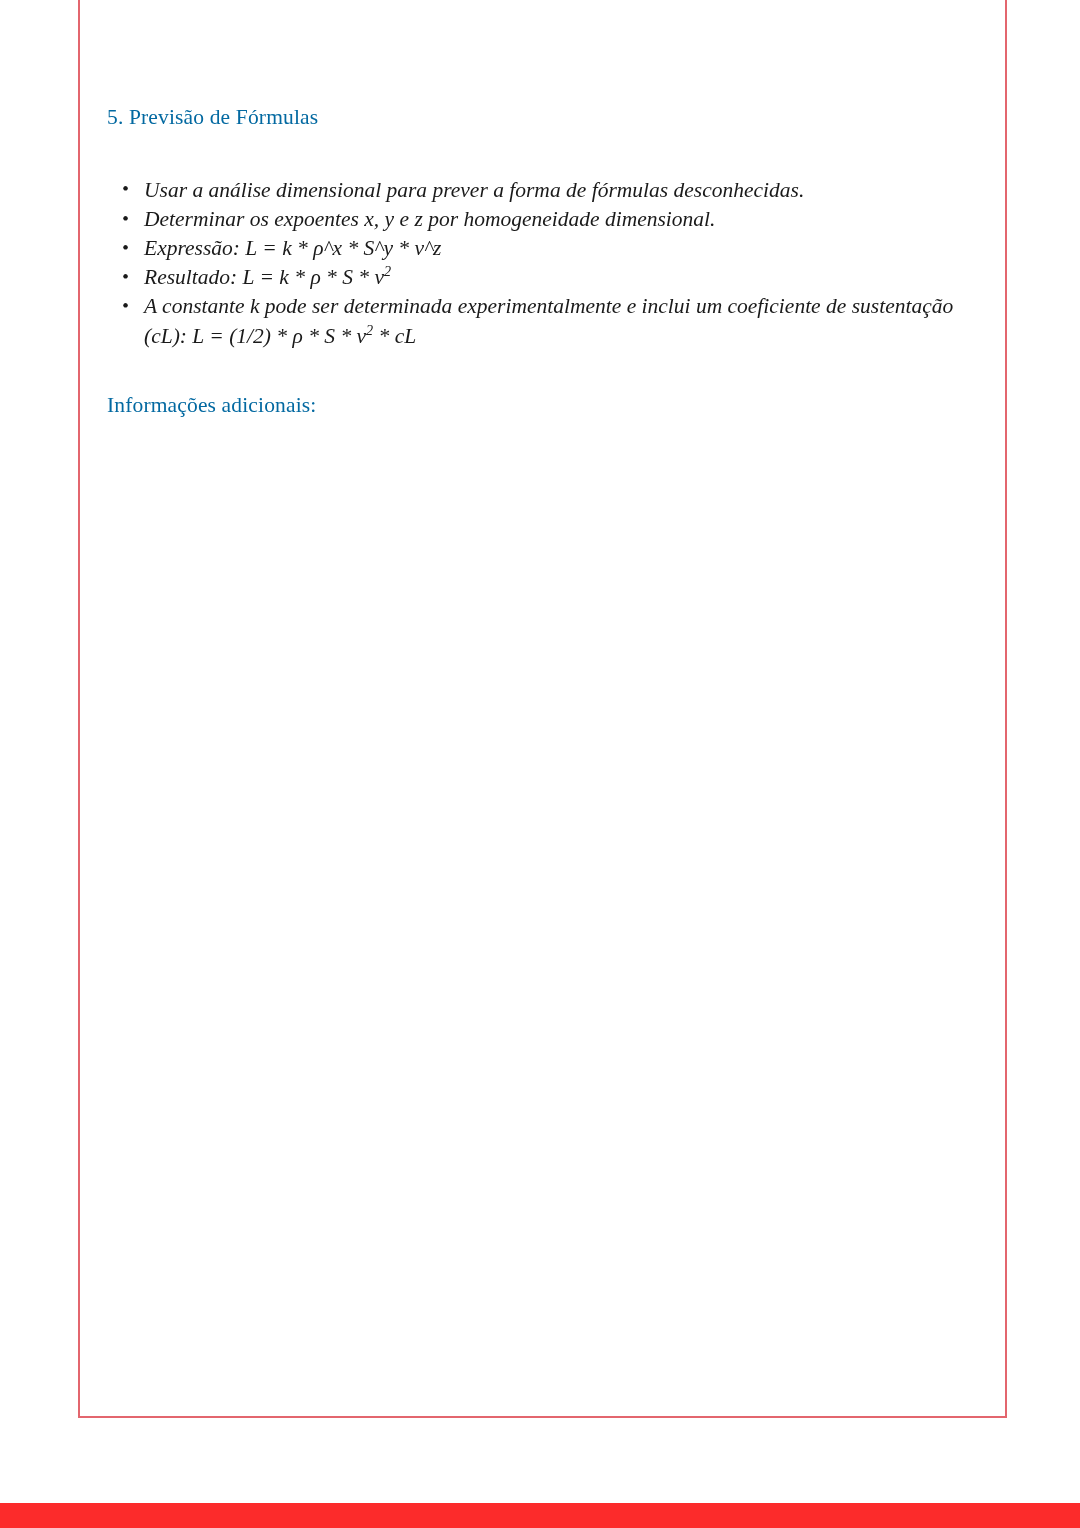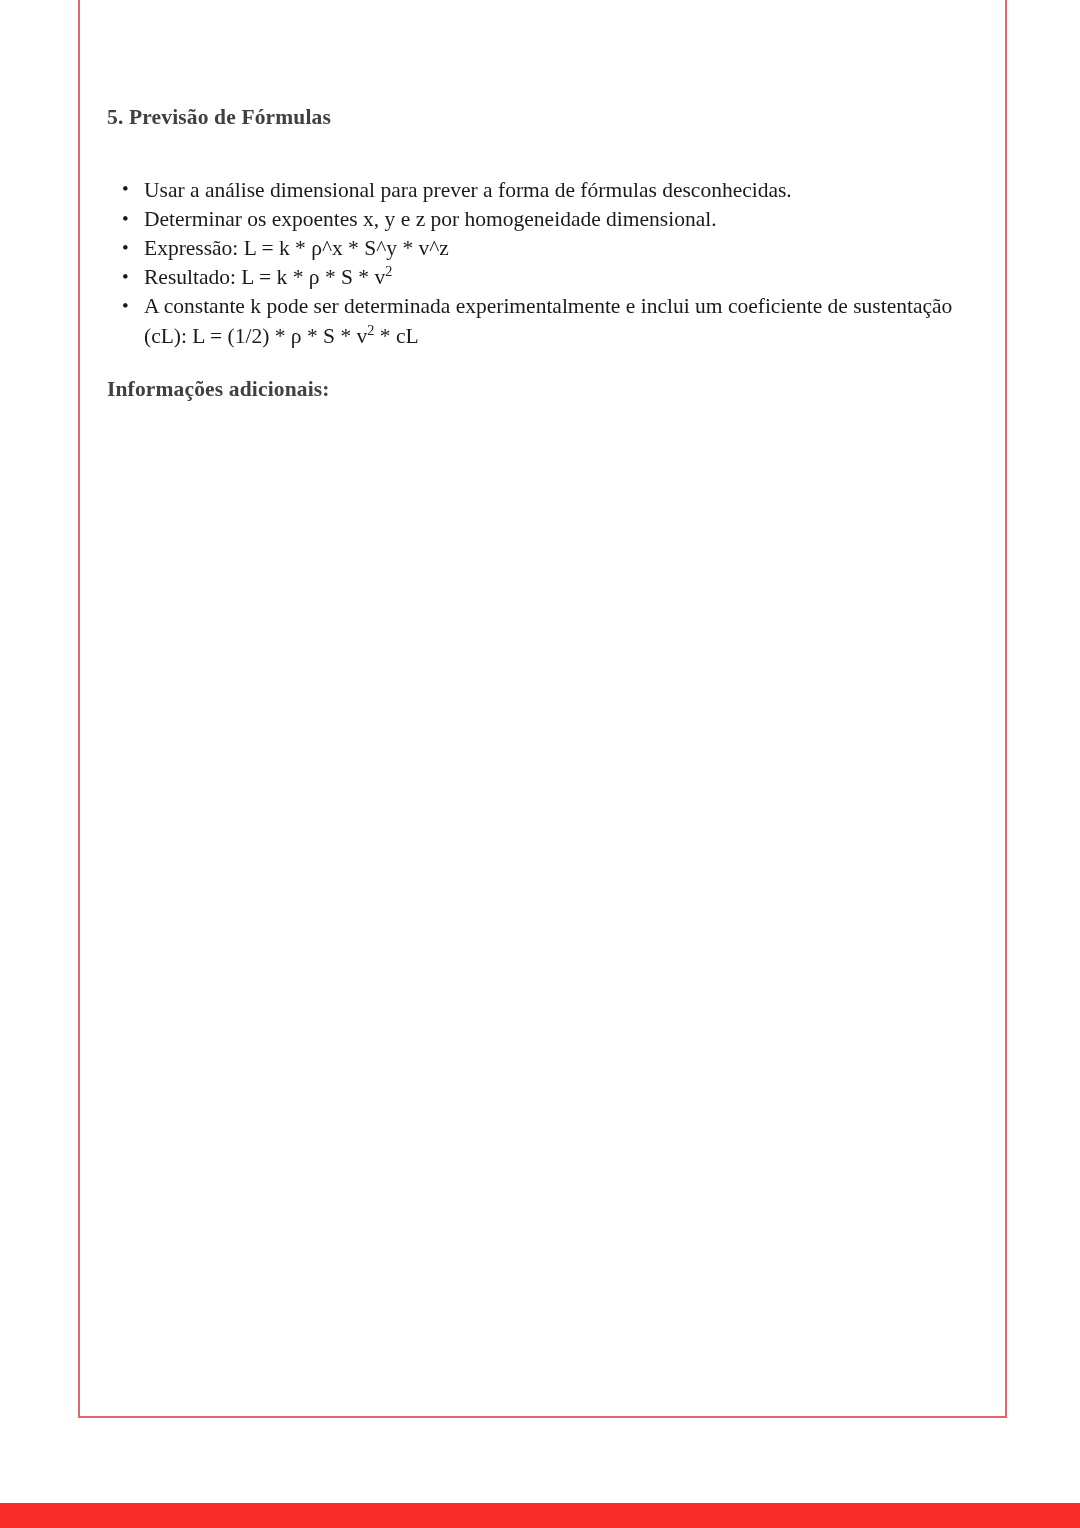--- a/index.html
+++ b/index.html
@@ -44,53 +44,54 @@
   
   #content {
     position: absolute;
     left: 107px;
     top: 104px;
     width: 866px;
   }
 
   .section-heading {
     font-size: 21.5px;
-    font-weight: bold;
+    font-weight: normal;
     letter-spacing: 0.15px;
     line-height: 1.3;
     margin: 0 0 0 0;
-    color: #404040;
+    color: #0369a1;
   }
 
   .bullet-list {
     list-style: none;
     margin: 0;
     padding: 0;
   }
   .bullet-list li {
     position: relative;
     padding-left: 37px;
     font-size: 21.5px;
     line-height: 1.355;
     margin: 0;
     color: #1a1a1a;
+    font-style: italic;
   }
   .bullet-list li::before {
     content: "\2022";
     position: absolute;
     left: 15px;
     top: -0.5px;
     font-size: 19px;
     line-height: 1.45;
     color: #1a1a1a;
   }
 
   
   #list-formulas { margin-top: 44px; }
-  #subheading-extra { margin-top: 25px; }
+  #subheading-extra { margin-top: 41px; }
   #list-extra { margin-top: 42px; }
 
   sup {
     font-size: 0.66em;
     vertical-align: super;
     line-height: 0;
   }
 </style>
 </head>
 <body>

